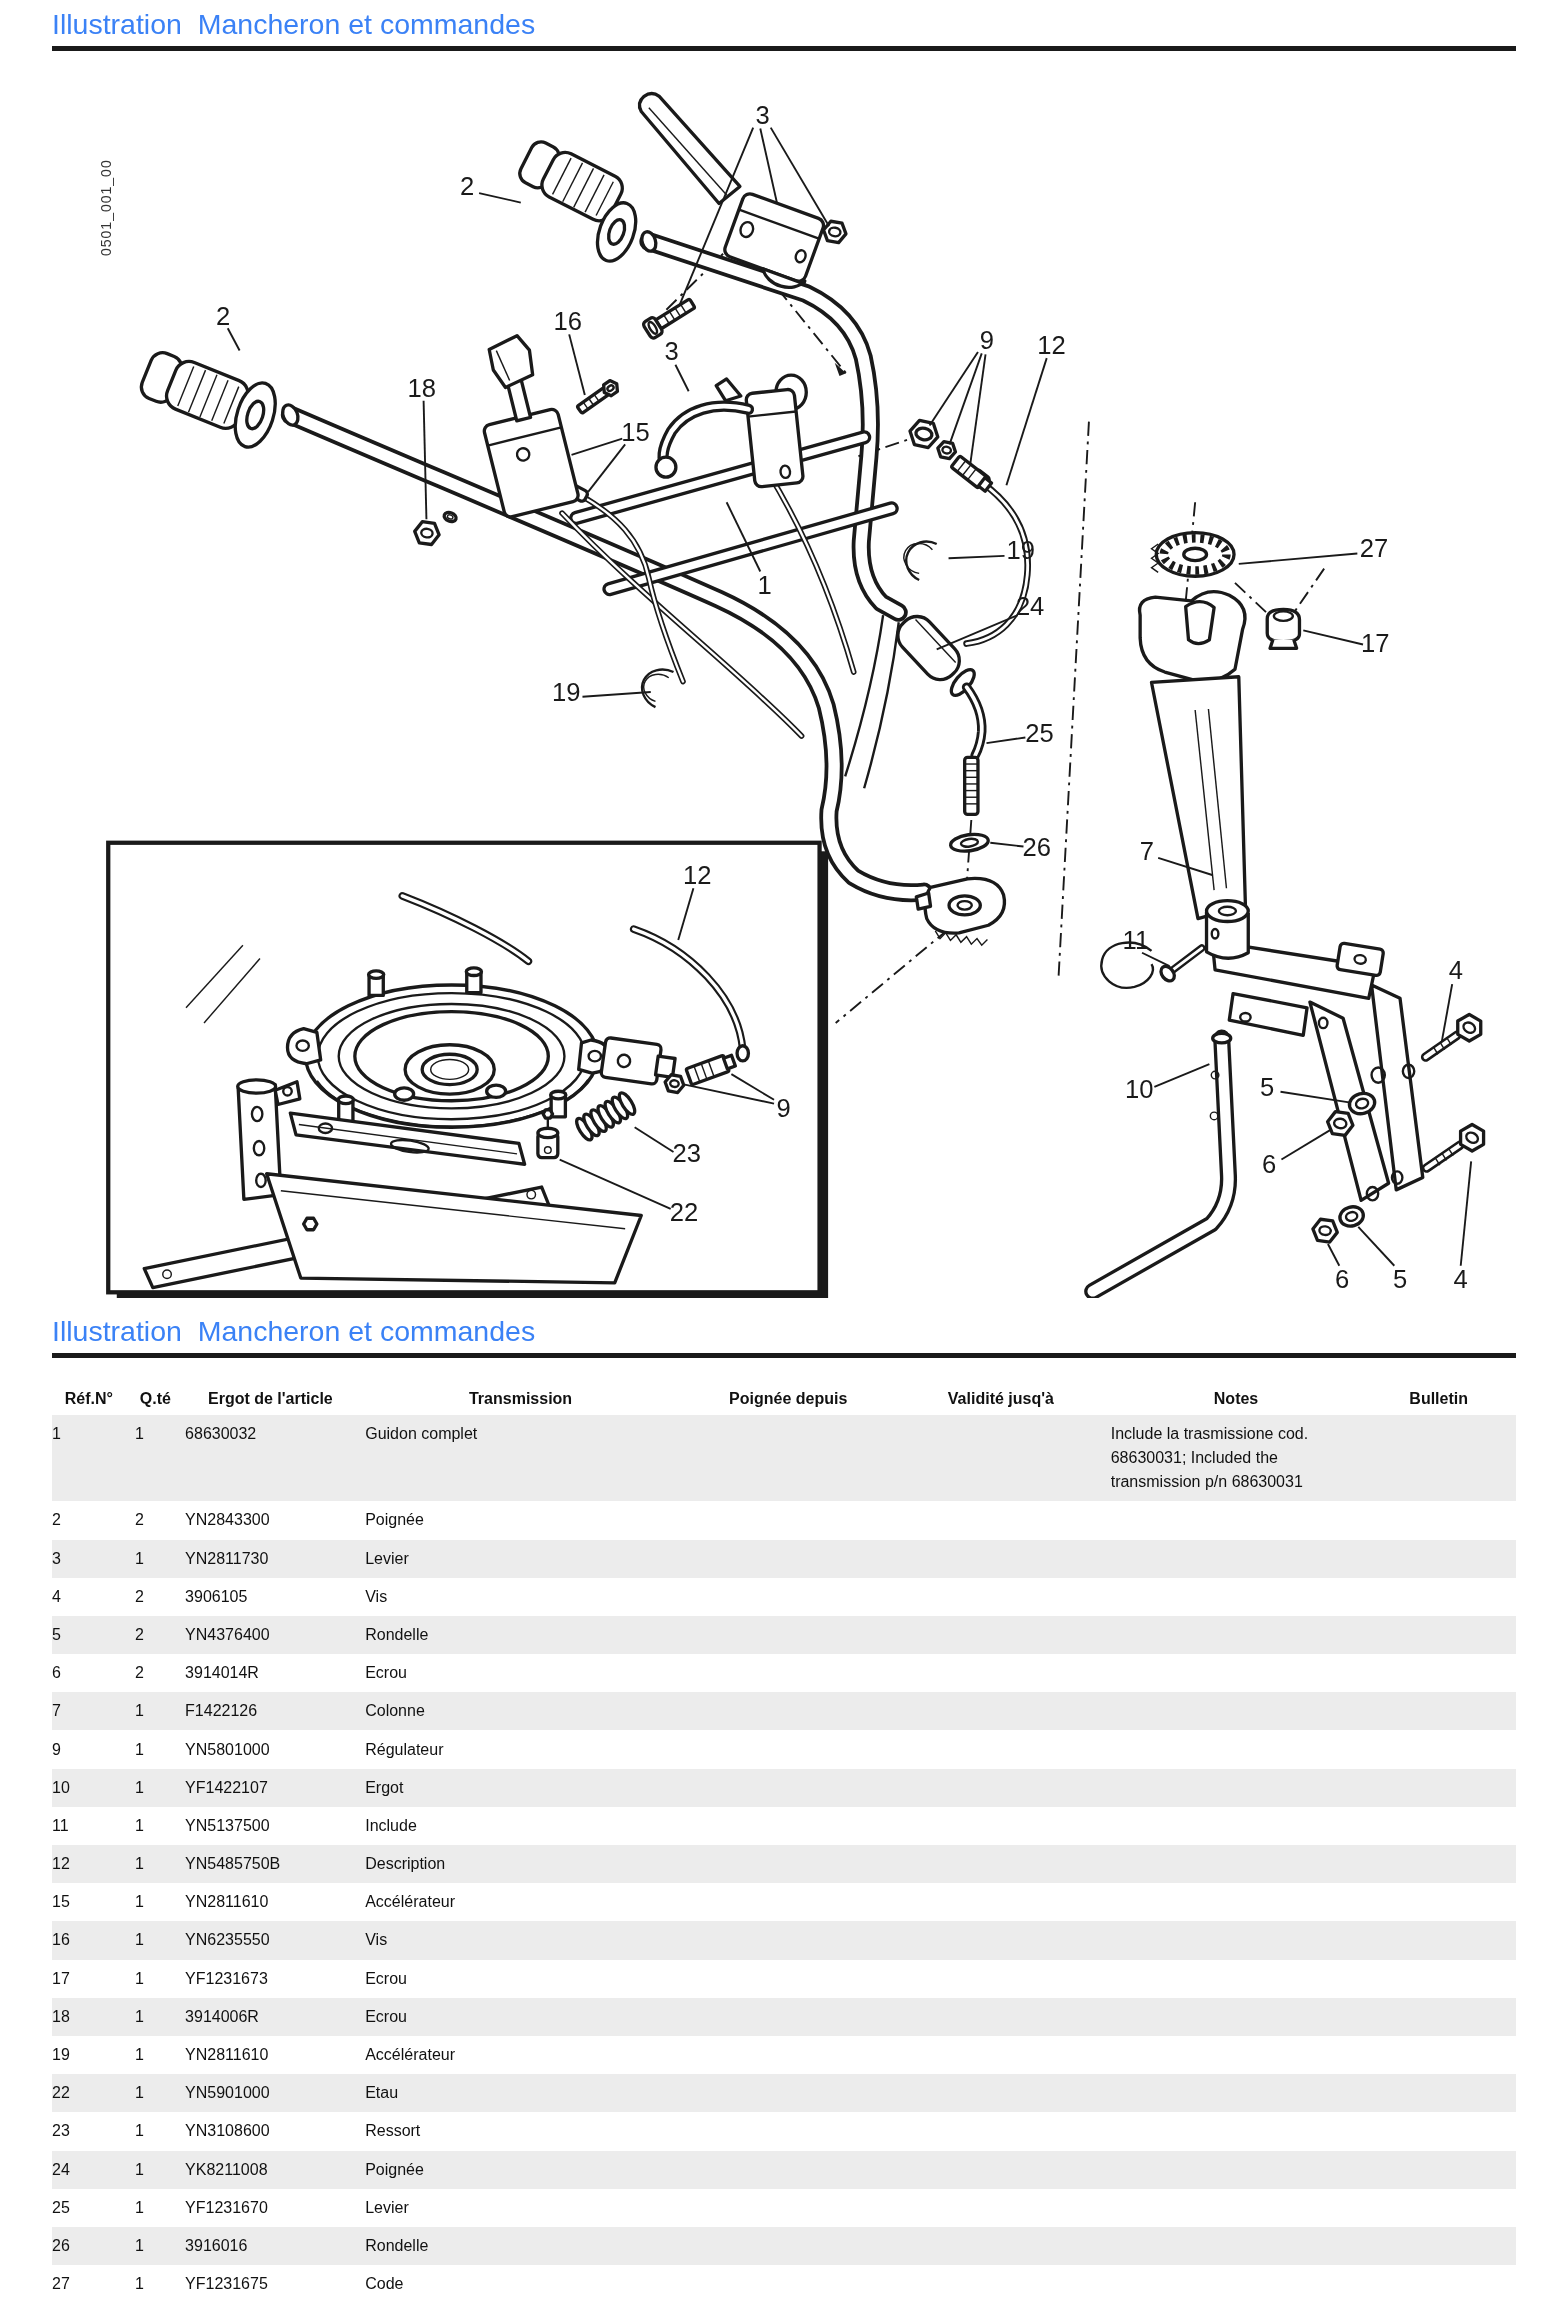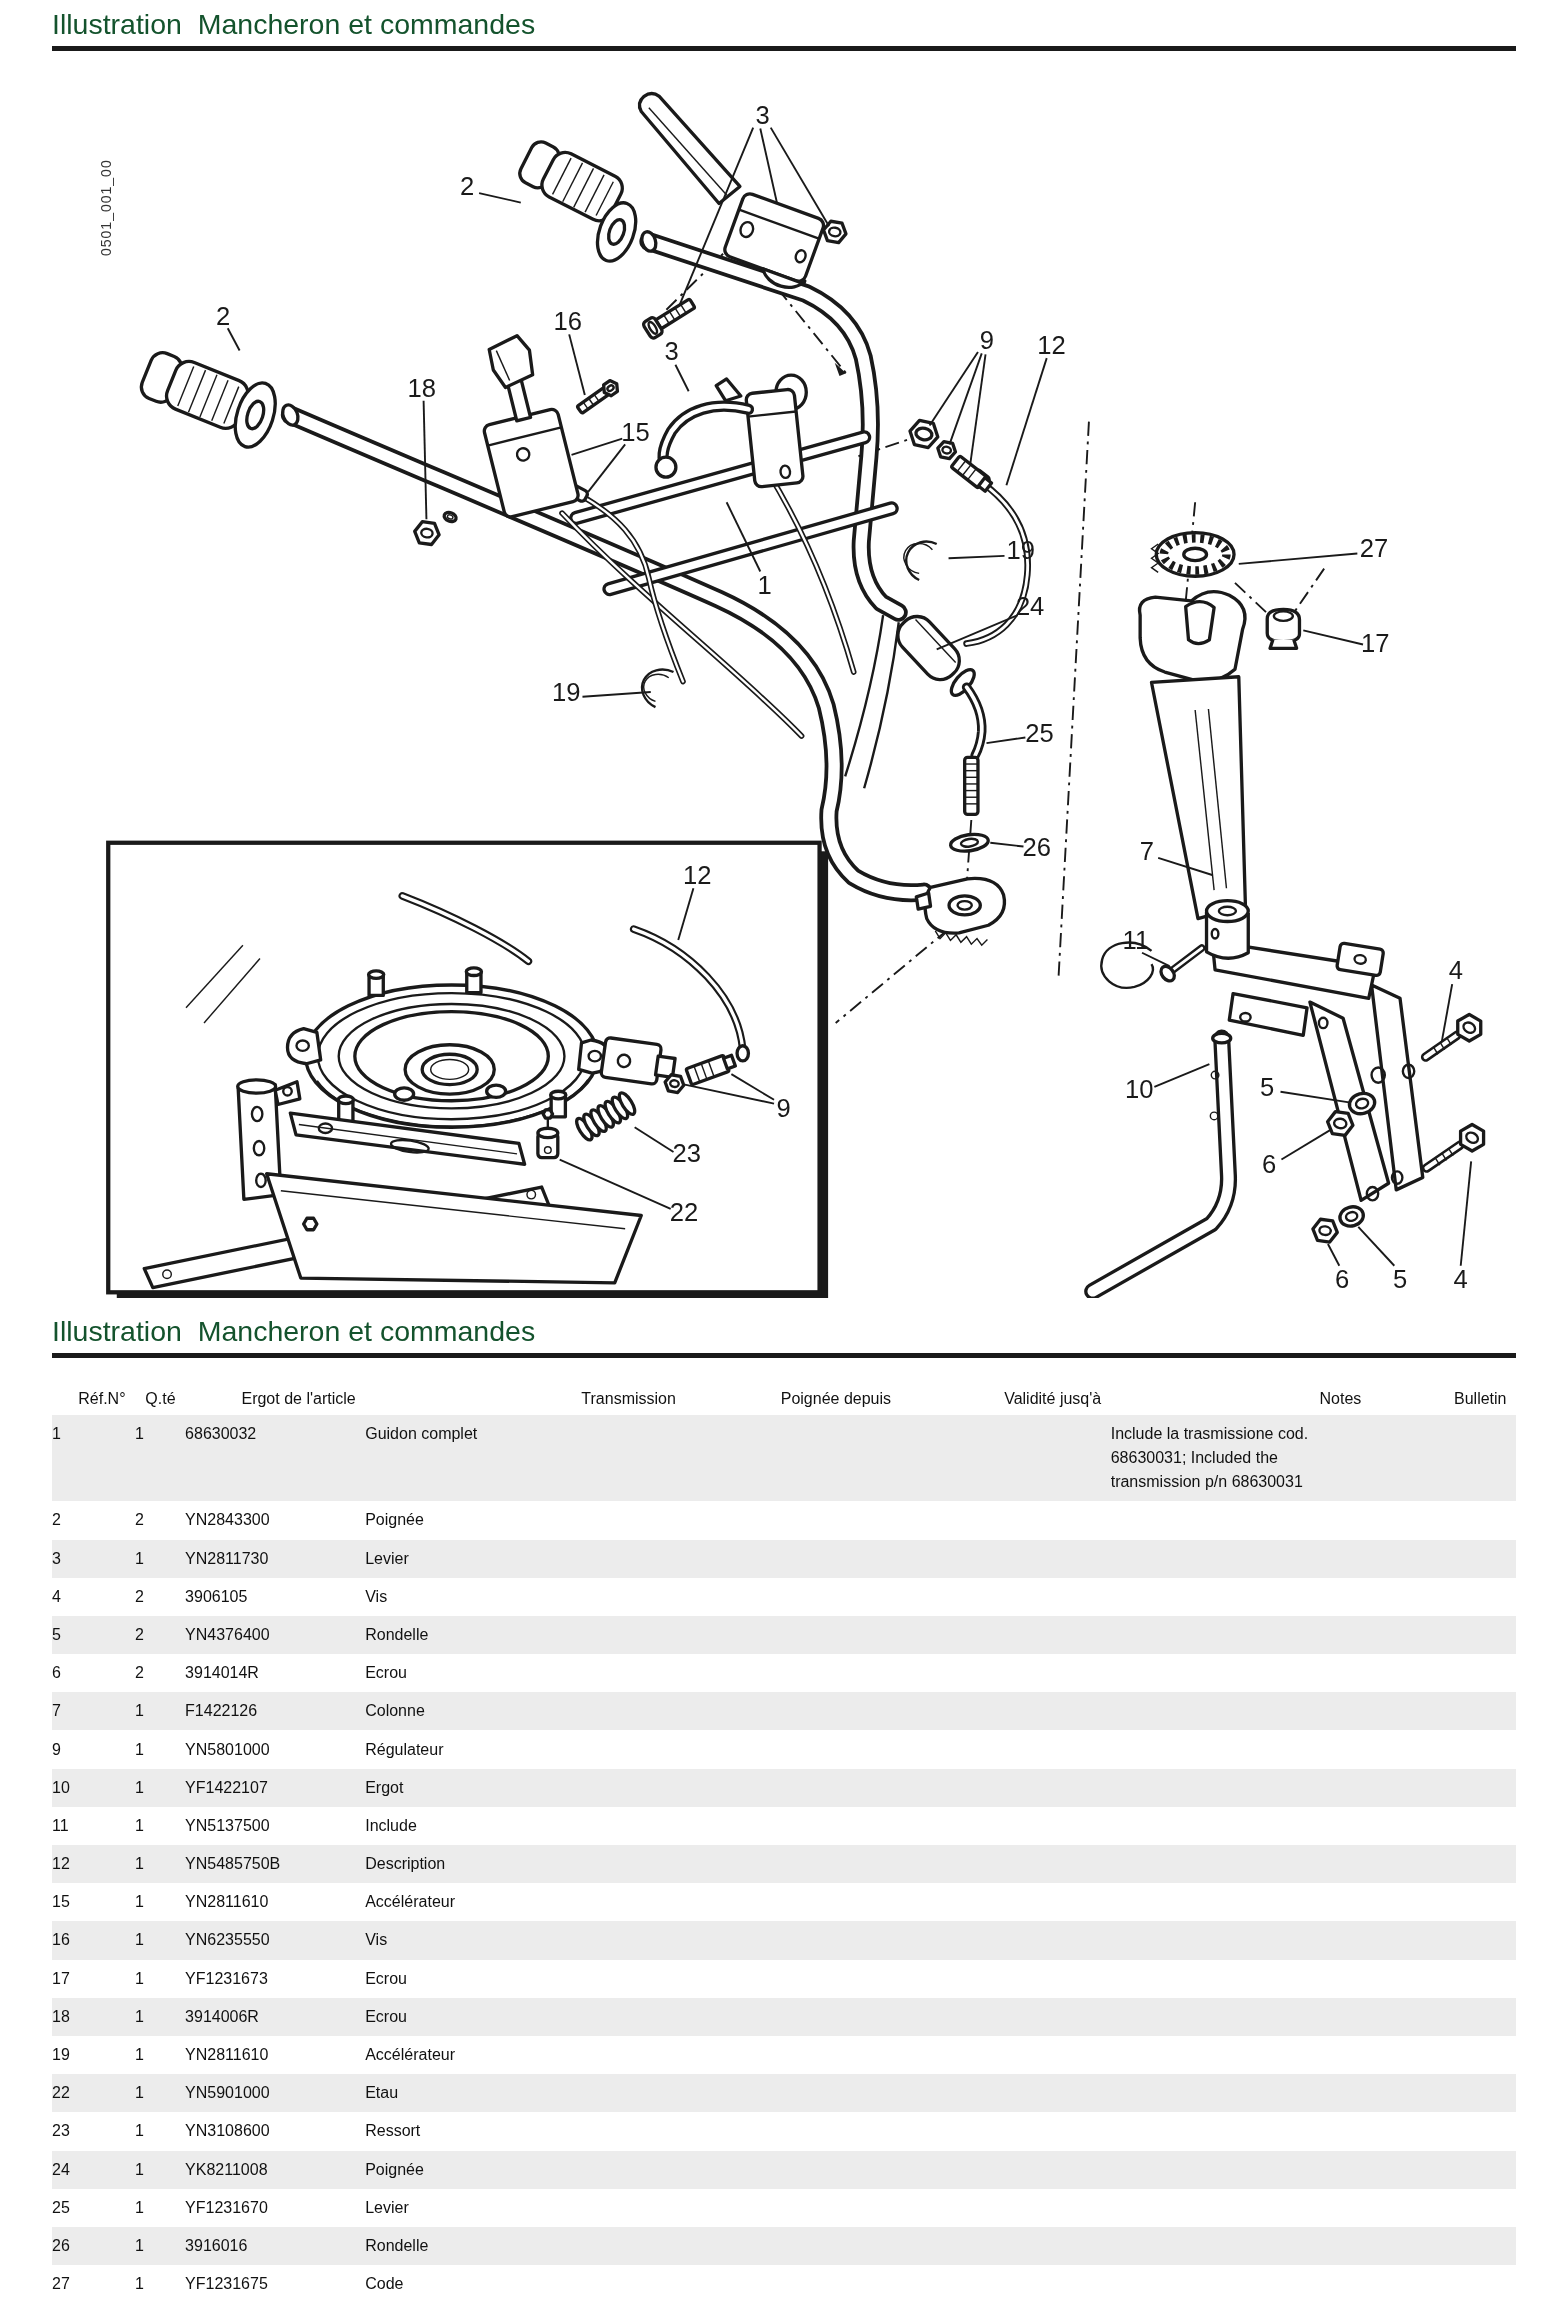--- a/index.html
+++ b/index.html
@@ -1,26 +1,26 @@
 <!DOCTYPE html>
 <html style="font-size:7.6px"><head>
 <meta charset="utf-8">
 <style>
   html,body { margin:0; padding:0; background:#fff; }
   .page { position:relative; width:1568px; height:2319px; background:#fff;
           font-family:"Liberation Sans", sans-serif; color:#111; overflow:hidden; }
   .title { margin:0; padding:6.6px 0 0 52px; font-size:28.5px; font-weight:400;
-           line-height:34px; white-space:pre; color:#14532d; }
+           line-height:34px; white-space:pre; color:#3b82f6; }
   .rule  { height:4.7px; background:#1a1a1a; margin:5.7px 52px 0 52px; }
   .diagram { position:relative; width:1568px; height:1256px; }
   .diagram svg { position:absolute; left:0; top:33px; width:1568px; height:1214px; }
   .figcode { position:absolute; left:98px; top:205px; font-size:14.2px; color:#333;
              letter-spacing:0.9px; transform:rotate(-90deg); transform-origin:0 0; white-space:pre; }
   table.parts { margin:26.6px 52px 0 52px; width:1464px; border-collapse:collapse; table-layout:fixed; }
-  table.parts th { font-size:16px; font-weight:400; text-align:right; vertical-align:bottom;
+  table.parts th { font-size:16px; font-weight:700; text-align:center; vertical-align:bottom;
                    padding:0 9.5px 7.6px 0; height:23px; overflow:hidden; }
   table.parts td { font-size:16px; vertical-align:top; padding:7.1px 9.5px 7.1px 0;
                    line-height:24px; overflow:hidden; word-wrap:break-word; }
   table.parts tr.even { background:#ececec; }
   
   .to { stroke:#1a1a1a; fill:none; stroke-linecap:round; stroke-linejoin:round; }
   .ti { stroke:#ffffff; fill:none; stroke-linecap:round; stroke-linejoin:round; }
   .pt { fill:#ffffff; stroke:#1a1a1a; stroke-width:7; stroke-linejoin:round; }
   .ln { stroke:#1a1a1a; fill:none; stroke-width:5; }
   .l3 { stroke:#1a1a1a; fill:none; stroke-width:3; }

